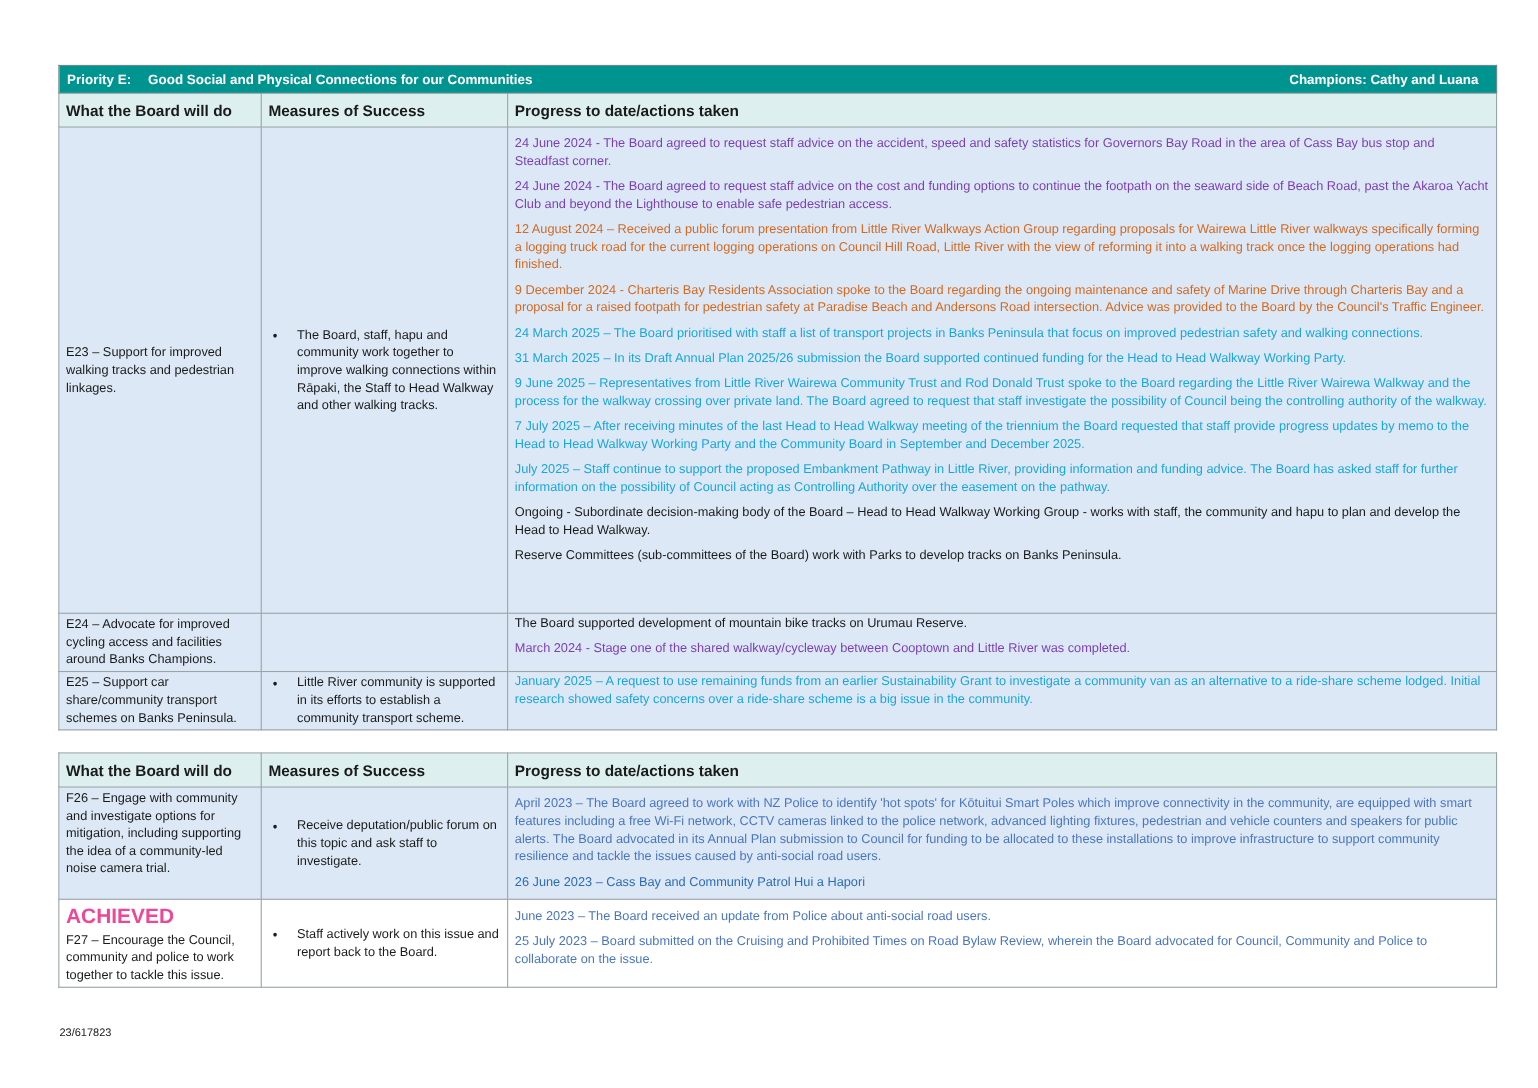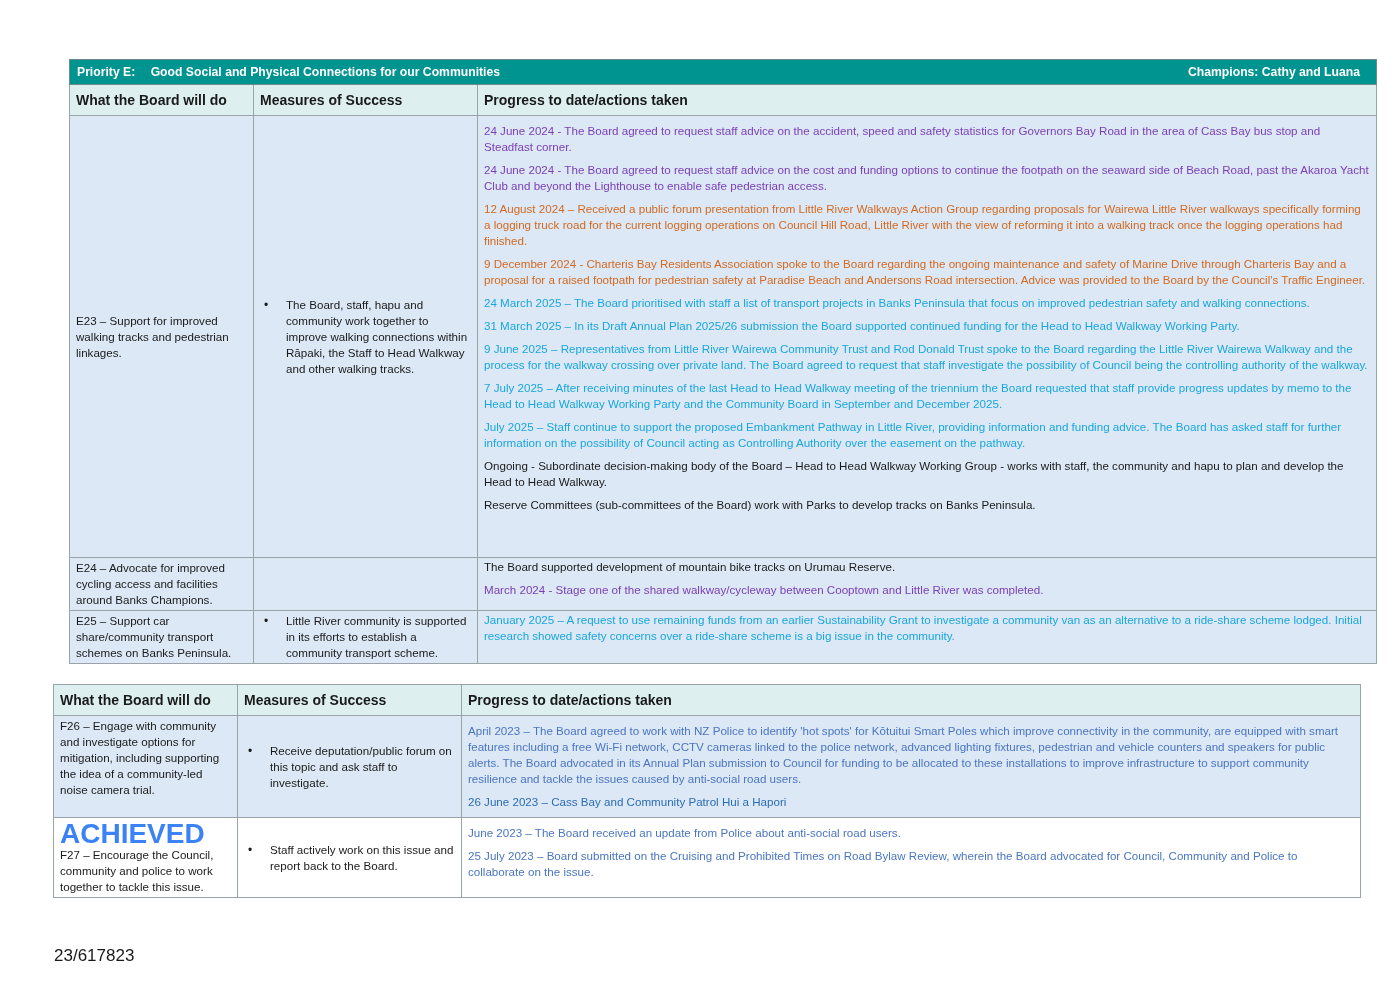--- a/index.html
+++ b/index.html
@@ -32,27 +32,27 @@
   .bullet { display: flex; }
   .bullet .dot { width: 22px; flex: none; padding-left: 4px; font-size: 12px; }
   .prog p { margin: 0 0 7px 0; line-height: 16px; padding: 0 6px; }
   .prog { padding-top: 7px; }
   .purple { color: #7a3fb5; }
   .orange { color: #d26a22; }
   .cyan { color: #1aa6dc; }
   .dark { color: #1a1a1a; }
   .blue { color: #4a76c0; }
   .blue2 { color: #2b6cb6; }
-  .achieved { font-size: 28px; font-weight: bold; line-height: 26px; color: #3b82f6; }
-  .docref { position: absolute; left: 54px; top: 934px; font-size: 17px; color: #1a1a1a; margin-top: 12px; }
+  .achieved { font-size: 19px; font-weight: bold; line-height: 26px; color: #ec4899; }
+  .docref { position: absolute; left: 54px; top: 934px; font-size: 10px; color: #1a1a1a; }
 </style>
 </head>
 <body>
 
-<table class="tbl" style="top:59px;margin-left:16px;">
+<table class="tbl" style="top:59px;">
   <colgroup>
       <col class="c1">
       <col class="c2">
       <col>
     </colgroup>
   <tbody>
       <tr class="title-row">
     <td colspan="3">
       <div class="title-inner">
         <span class="title-left">

